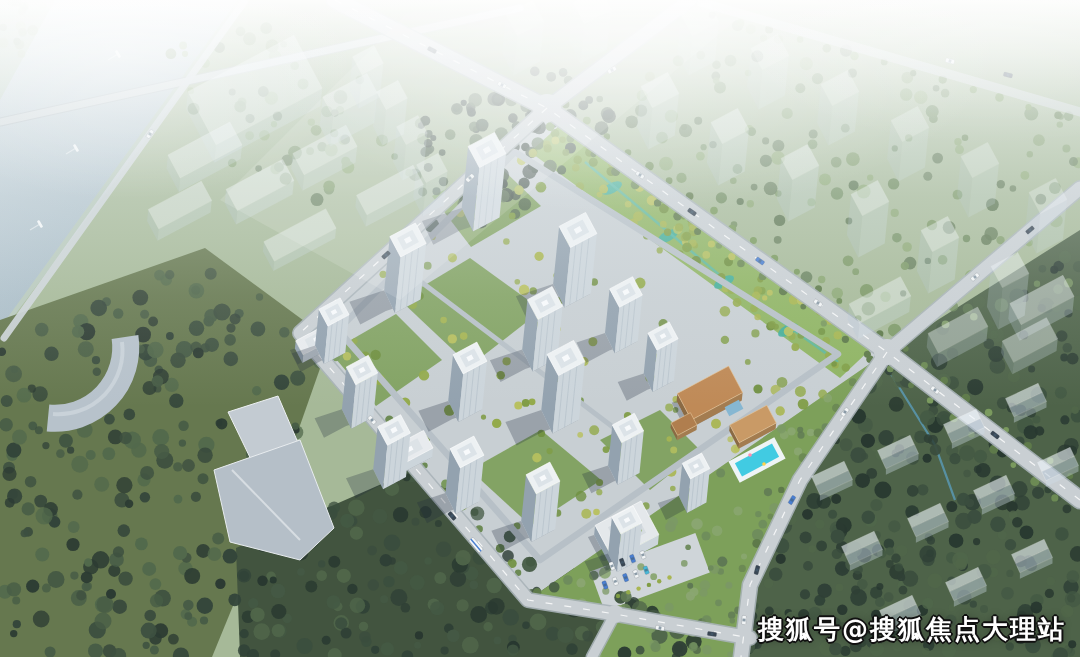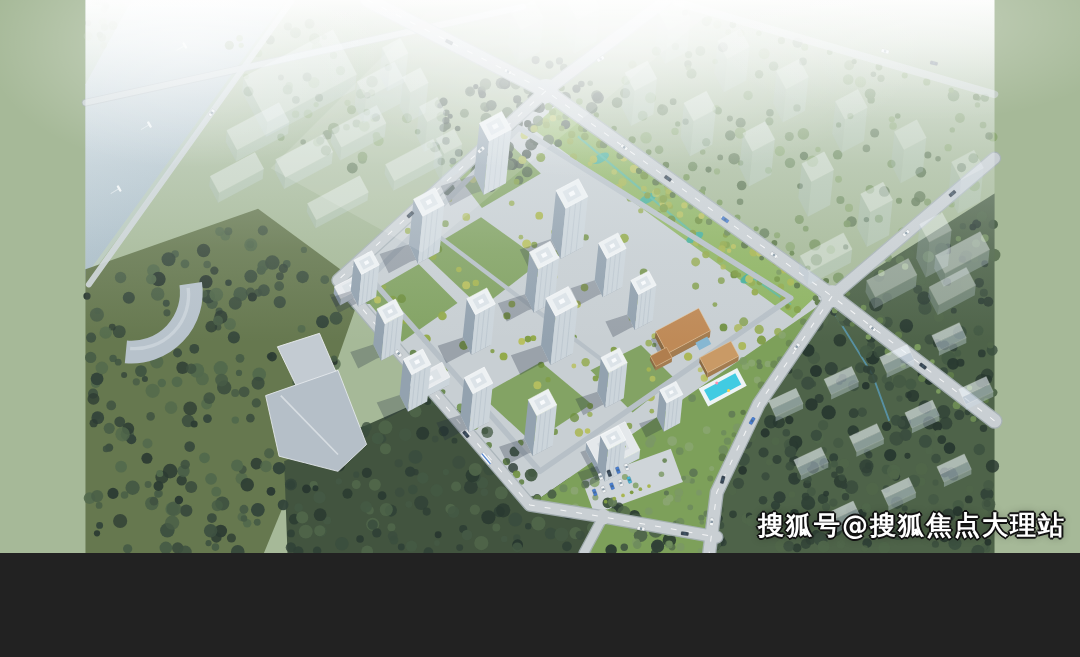--- a/index.html
+++ b/index.html
@@ -1,16 +1,16 @@
 <!DOCTYPE html>
 <html><head>
 <meta charset="utf-8">
 <style>
   html,body{margin:0;padding:0;background:#222;}
-  #stage{position:relative;width:1080px;height:553px;overflow:hidden;background:#a6b998;
+  #stage{position:relative;width:1080px;height:657px;overflow:hidden;background:#a6b998;
          font-family:"DejaVu Sans",sans-serif;}
   #scene{position:absolute;left:0;top:0;width:100%;height:100%;display:block;}
   .watermark{position:absolute;right:14px;bottom:10px;font-size:26px;font-weight:700;
     letter-spacing:2px;color:#ffffff;white-space:nowrap;
     text-shadow:2px 0 0 #111,-2px 0 0 #111,0 2px 0 #111,0 -2px 0 #111,
                 1px 1px 0 #111,-1px -1px 0 #111,1px -1px 0 #111,-1px 1px 0 #111,
                 0 0 8px rgba(0,0,0,.45);}
 </style>
 </head>
 <body>

